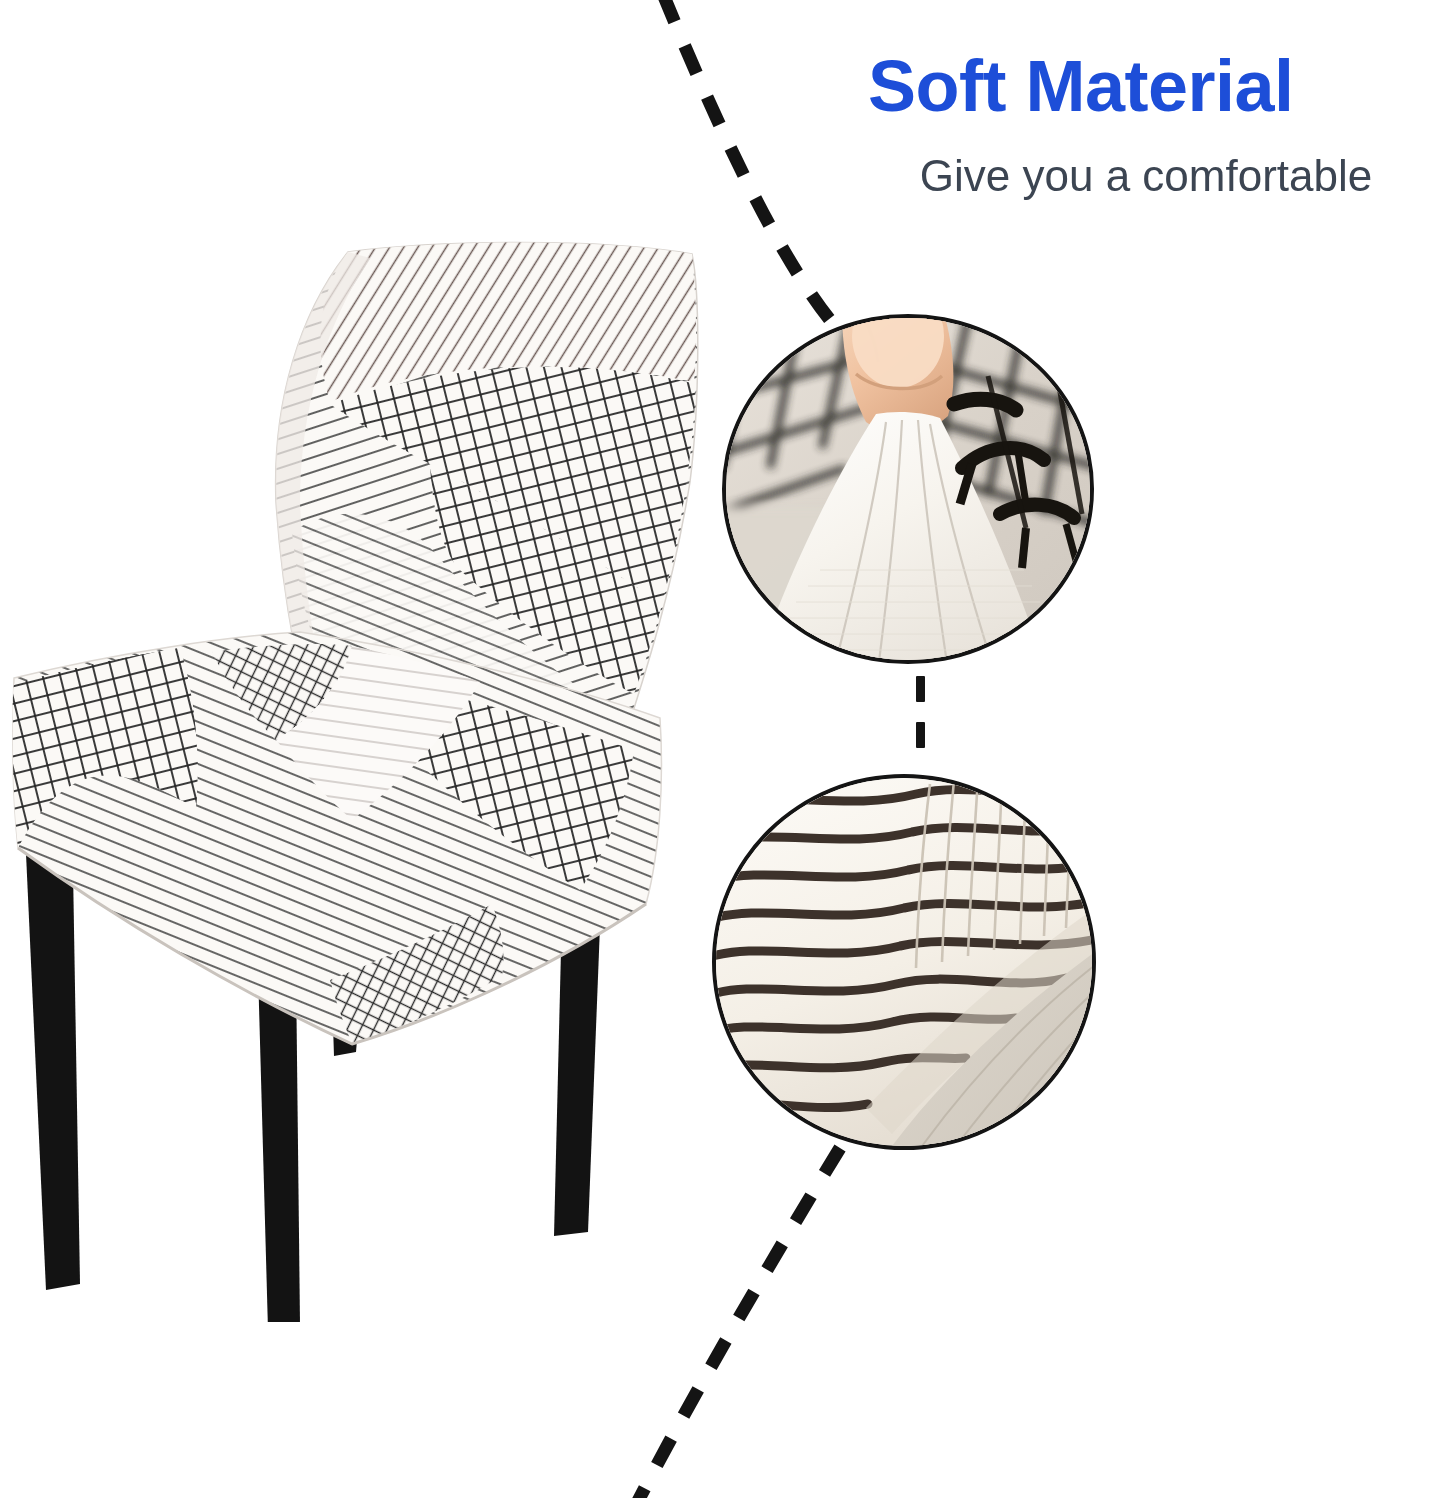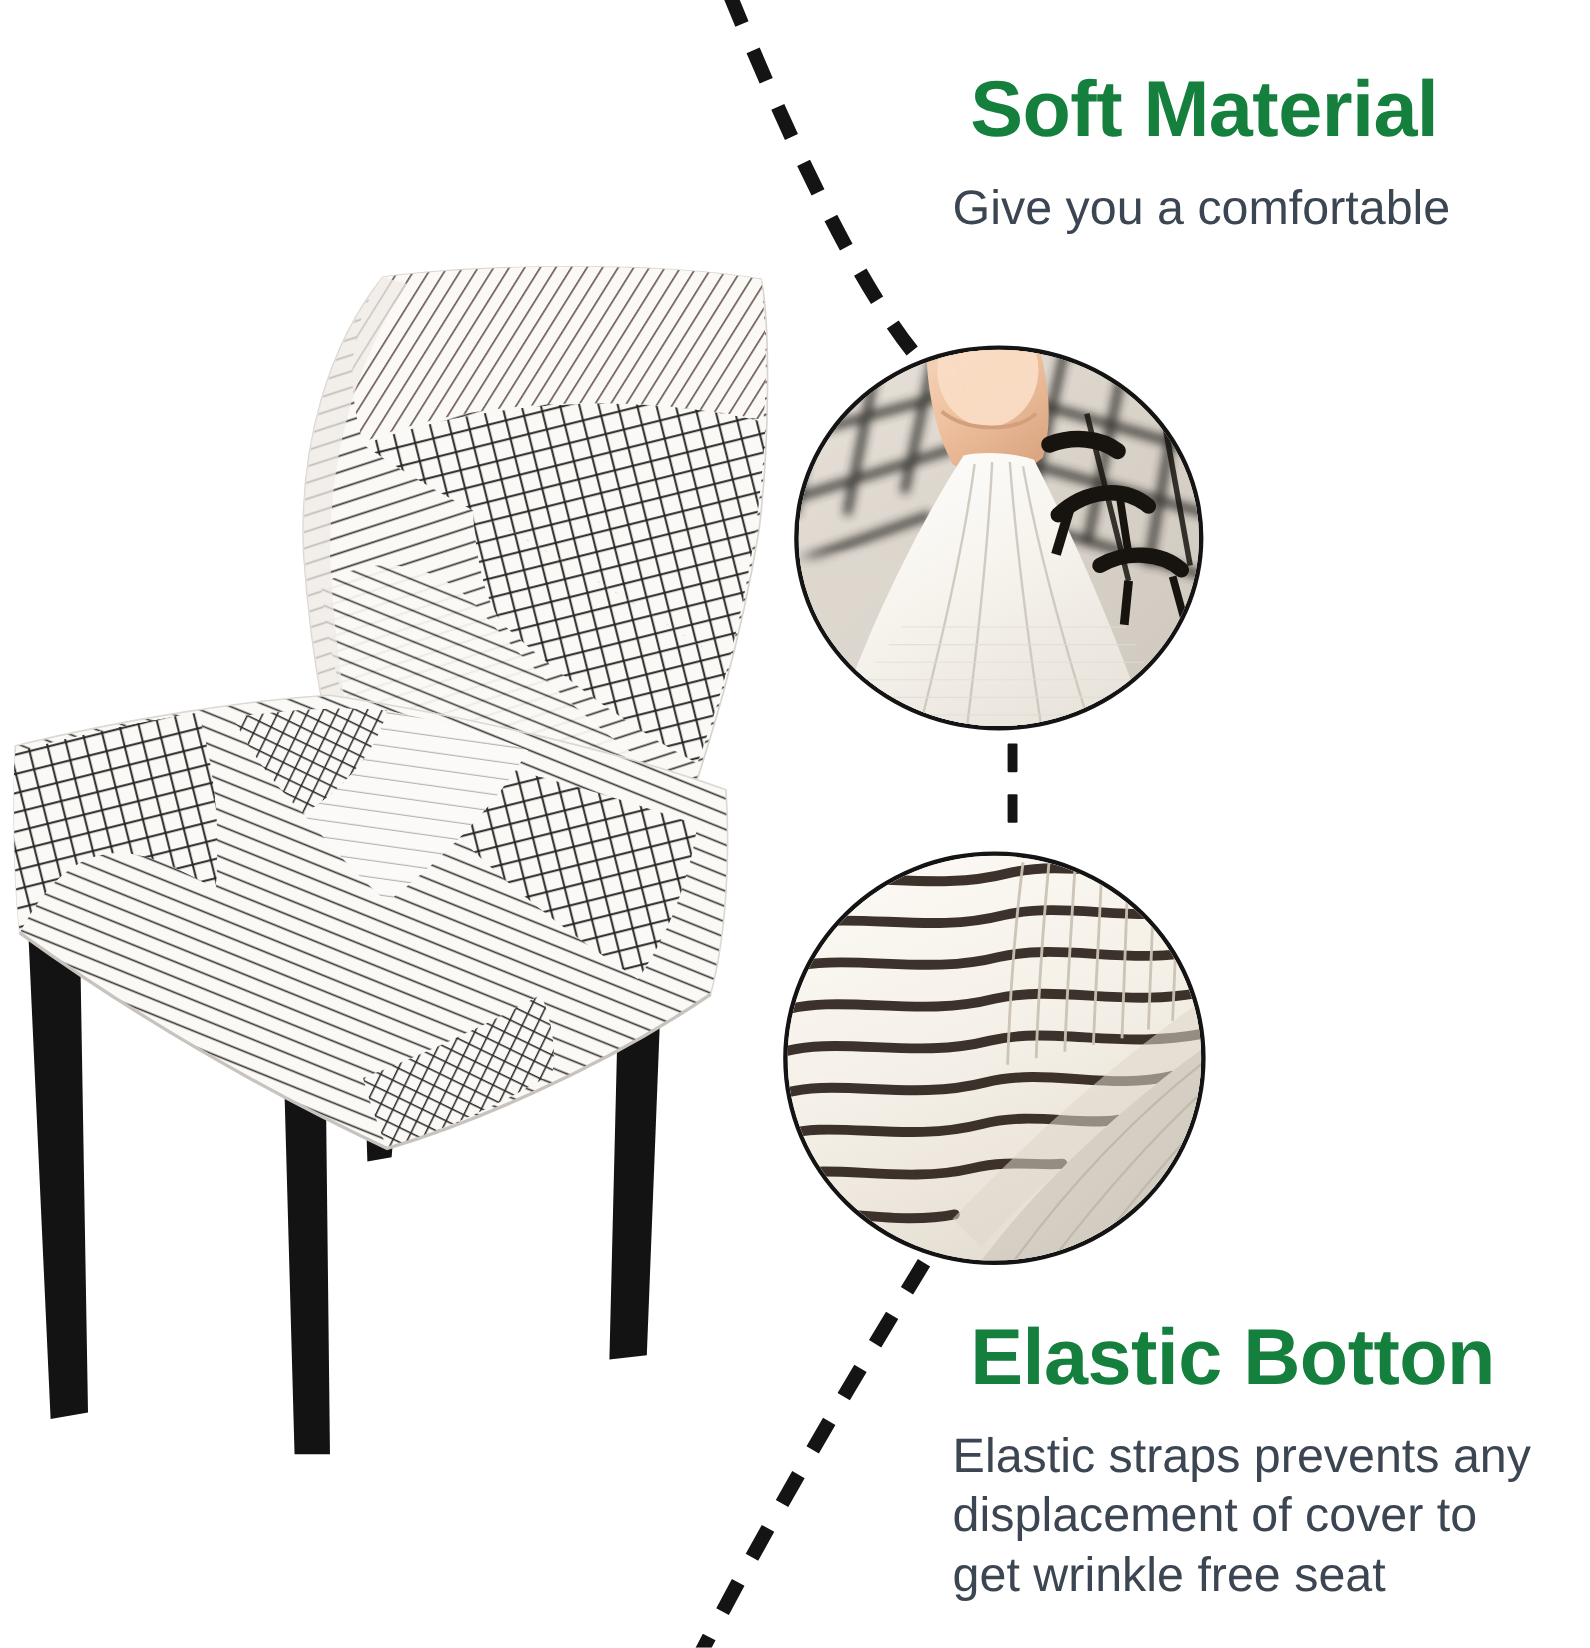--- a/index.html
+++ b/index.html
@@ -30,29 +30,30 @@
   
   .text-block {
     position: absolute;
     color: #343d4c;
   }
   .headline {
     font-size: 72px;
     font-weight: bold;
     line-height: 1.02;
     letter-spacing: -0.5px;
-    margin: 16px;
-    color: #15803d;
+    margin: 2px;
+    color: #1d4ed8;
   }
   .subcopy {
     font-size: 44px;
     font-weight: normal;
     line-height: 1.22;
     margin: 0;
     color: #3c4552;
+    text-align: center;
   }
   #soft-block { left: 866px; top: 48px; width: 560px; }
   #soft-block .subcopy { margin-top: 26px; }
   #elastic-block { left: 866px; top: 1182px; width: 570px; }
   #elastic-block .subcopy { margin-top: 26px; }
 
   
   .inset {
     position: absolute;
     border-radius: 50%;
@@ -380,22 +381,14 @@
     </svg>
   </div>
 
   <div class="text-block" id="soft-block">
     <h1 class="headline">Soft Material</h1>
     <p class="subcopy">
       <span>Give you a comfortable</span><br>
     </p>
   </div>
 
-  <div class="text-block" id="elastic-block">
-    <h1 class="headline">Elastic Botton</h1>
-    <p class="subcopy">
-      <span>Elastic straps prevents any</span><br>
-      <span>displacement of cover to</span><br>
-      <span>get wrinkle free seat</span>
-    </p>
-  </div>
 
 </div>
 
 </body></html>

